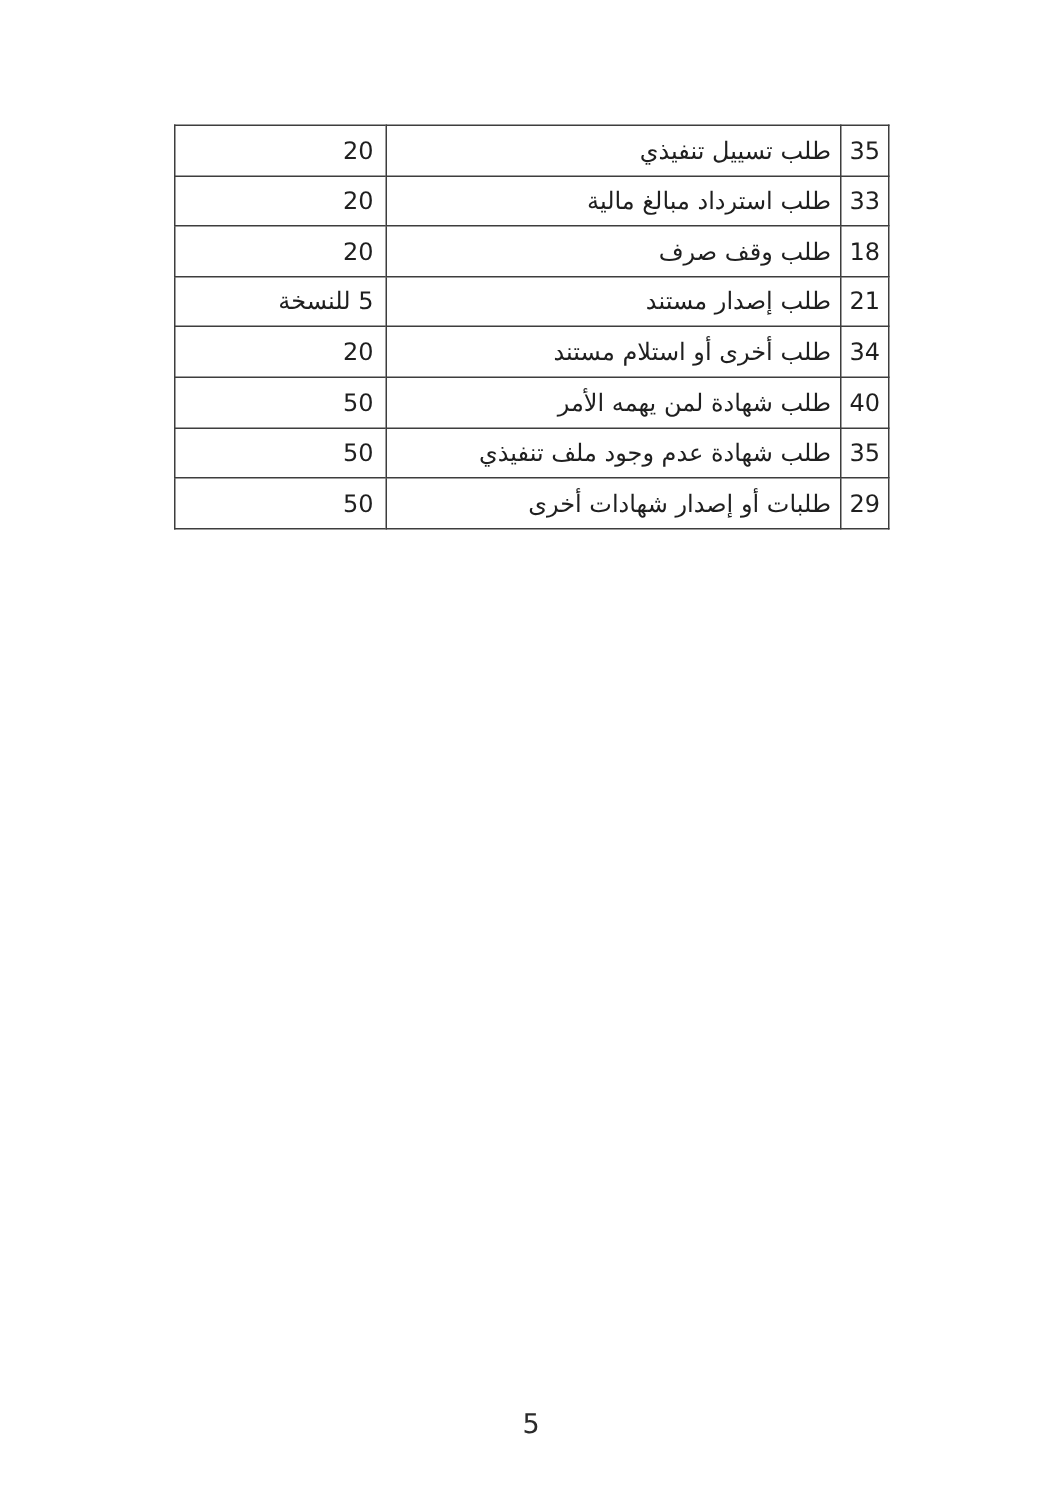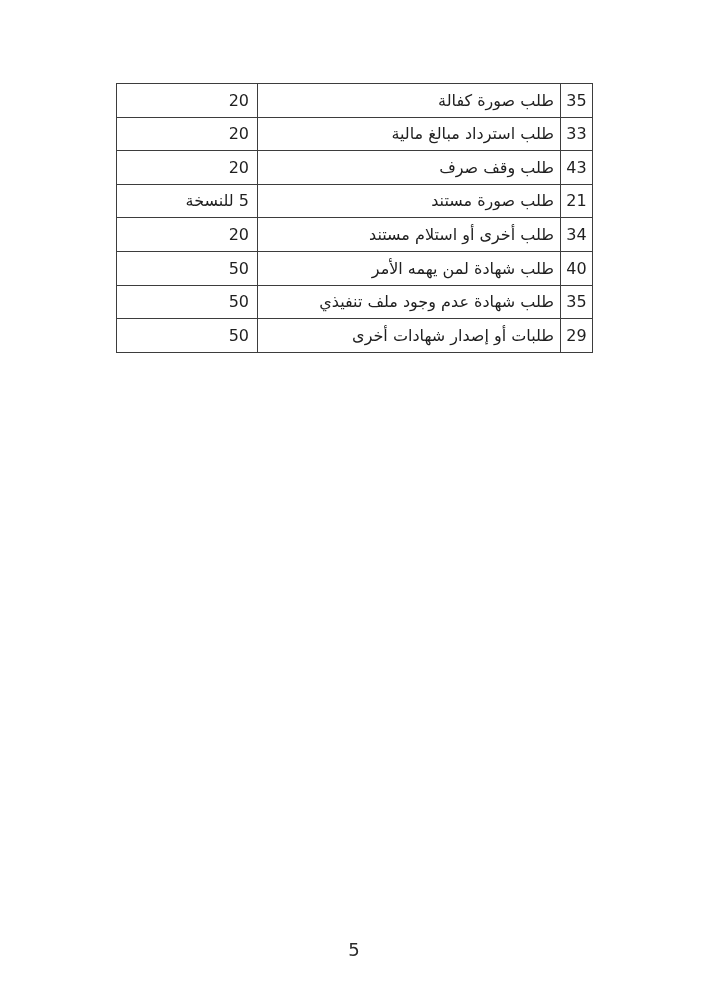--- a/index.html
+++ b/index.html
@@ -63,39 +63,39 @@
 
   <table class="fees-table" dir="rtl">
     <colgroup>
       <col style="width:32px">
       <col style="width:303px">
       <col style="width:141px">
     </colgroup>
     <tbody>
   <tr>
     <td class="col-num">35</td>
-    <td class="col-desc">طلب صورة كفالة</td>
+    <td class="col-desc">طلب تسييل تنفيذي</td>
     <td class="col-fee">20</td>
   </tr>
 
   <tr>
     <td class="col-num">33</td>
     <td class="col-desc">طلب استرداد مبالغ مالية</td>
     <td class="col-fee">20</td>
   </tr>
 
   <tr>
-    <td class="col-num">43</td>
+    <td class="col-num">18</td>
     <td class="col-desc">طلب وقف صرف</td>
     <td class="col-fee">20</td>
   </tr>
 
   <tr>
     <td class="col-num">21</td>
-    <td class="col-desc">طلب صورة مستند</td>
+    <td class="col-desc">طلب إصدار مستند</td>
     <td class="col-fee">5 للنسخة</td>
   </tr>
 
   <tr>
     <td class="col-num">34</td>
     <td class="col-desc">طلب أخرى أو استلام مستند</td>
     <td class="col-fee">20</td>
   </tr>
 
   <tr>

